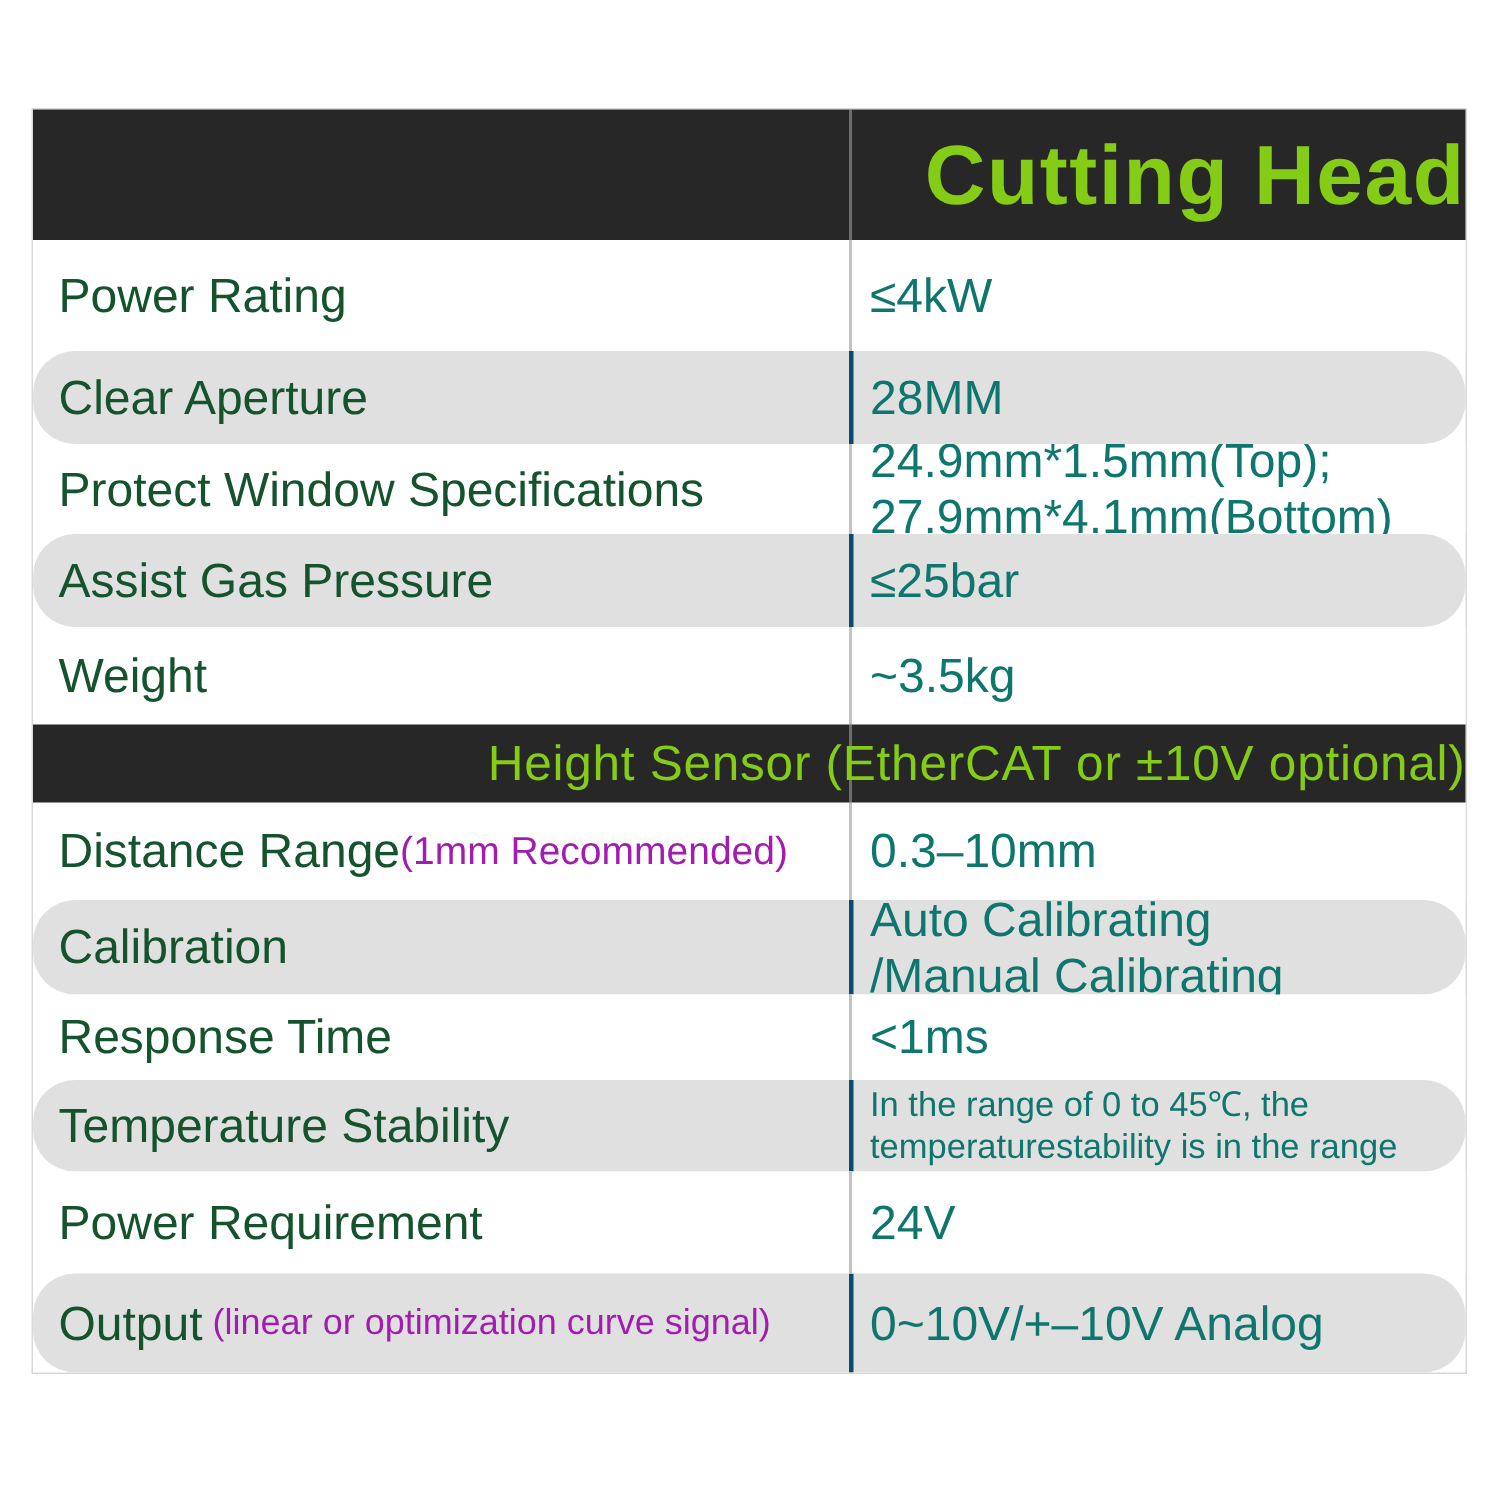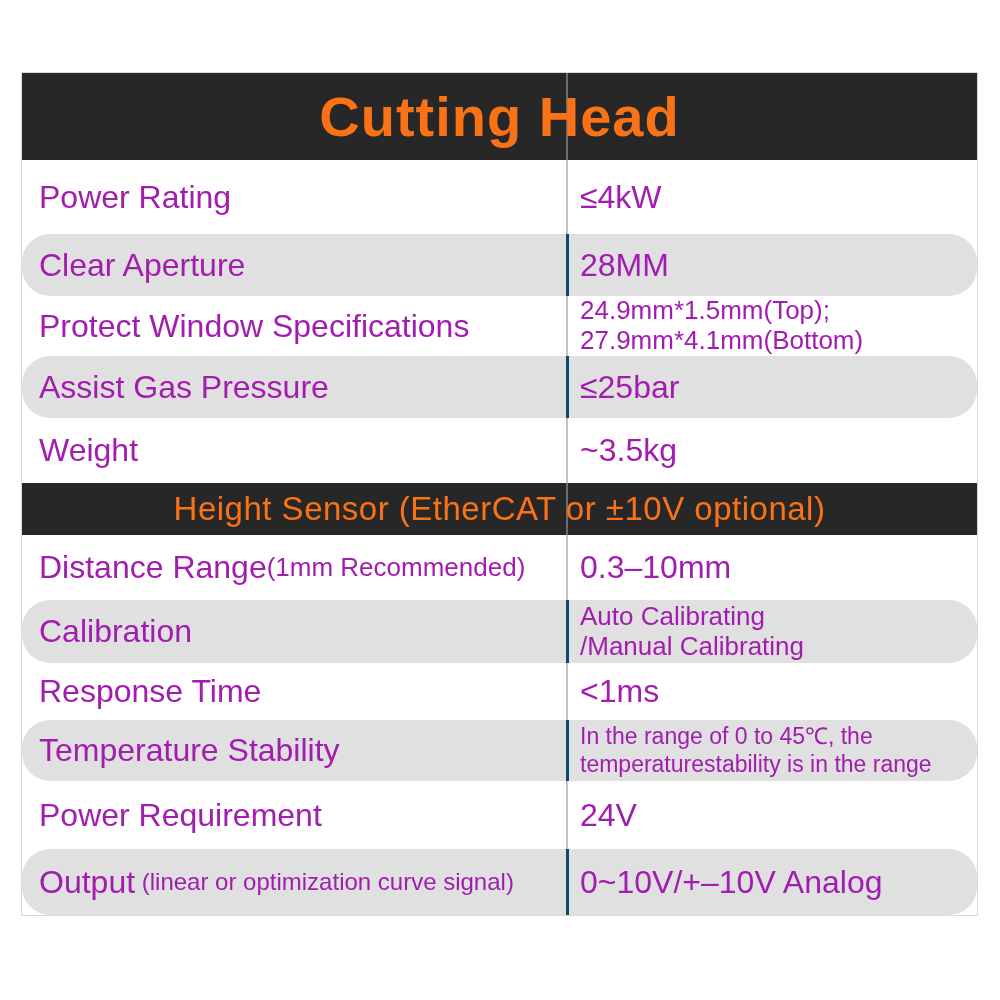--- a/index.html
+++ b/index.html
@@ -1,34 +1,34 @@
 <!DOCTYPE html>
 <html><head>
 <meta charset="utf-8">
 <style>
   html,body{margin:0;padding:0;background:#ffffff;}
   body{width:1000px;height:1000px;font-family:"Liberation Sans",sans-serif;}
   .canvas{position:relative;width:1000px;height:1000px;background:#ffffff;overflow:hidden;}
   .spec-table{position:absolute;left:21px;top:72px;width:955px;border:1px solid #d9d9d9;background:#ffffff;}
-  .sec-header{position:relative;background:#272727;color:#f97316;display:flex;align-items:center;justify-content:center;overflow:hidden;}
+  .sec-header{position:relative;background:#272727;color:#84cc16;display:flex;align-items:center;justify-content:flex-end;overflow:hidden;}
   .sec-header .col-divider{position:absolute;left:544px;top:0;bottom:0;width:2px;background:rgba(255,255,255,0.32);}
   .sec-header .hdr-text{position:relative;}
   .h1{height:87px;font-size:56px;font-weight:bold;letter-spacing:1px;}
   .h2{height:52px;font-size:33px;font-weight:normal;letter-spacing:0.5px;}
   .row{display:flex;overflow:hidden;}
   .row.gray{background:#e0e0e0;border-radius:28px;}
   .row.white{background:#ffffff;}
   .label-cell{width:544px;box-sizing:border-box;display:flex;align-items:center;padding-left:17px;}
   .value-cell{flex:1;box-sizing:border-box;display:flex;flex-direction:column;justify-content:center;padding-left:12px;border-left:2px solid #c2c2c2;}
   .row.gray .value-cell{border-left:3px solid #0c4a6e;padding-left:11px;}
-  .lbl{font-size:32px;color:#a21caf;white-space:pre;}
+  .lbl{font-size:32px;color:#14532d;white-space:pre;}
   .lbl-sub{font-size:24px;color:#a21caf;white-space:pre;}
   .lbl-sub.sub-lg{font-size:26px;}
-  .vl{font-size:32px;color:#a21caf;line-height:1.15;}
-  .vsmall .vl{font-size:26px;line-height:1.15;}
+  .vl{font-size:32px;color:#0f766e;line-height:1.15;}
+  .vsmall .vl{font-size:32px;line-height:1.15;}
   .vxsmall .vl{font-size:23px;line-height:1.18;}
 </style>
 </head>
 <body>
 
 <div class="canvas">
   <div class="spec-table">
 
     <div class="sec-header h1">
       <i class="col-divider"></i>

